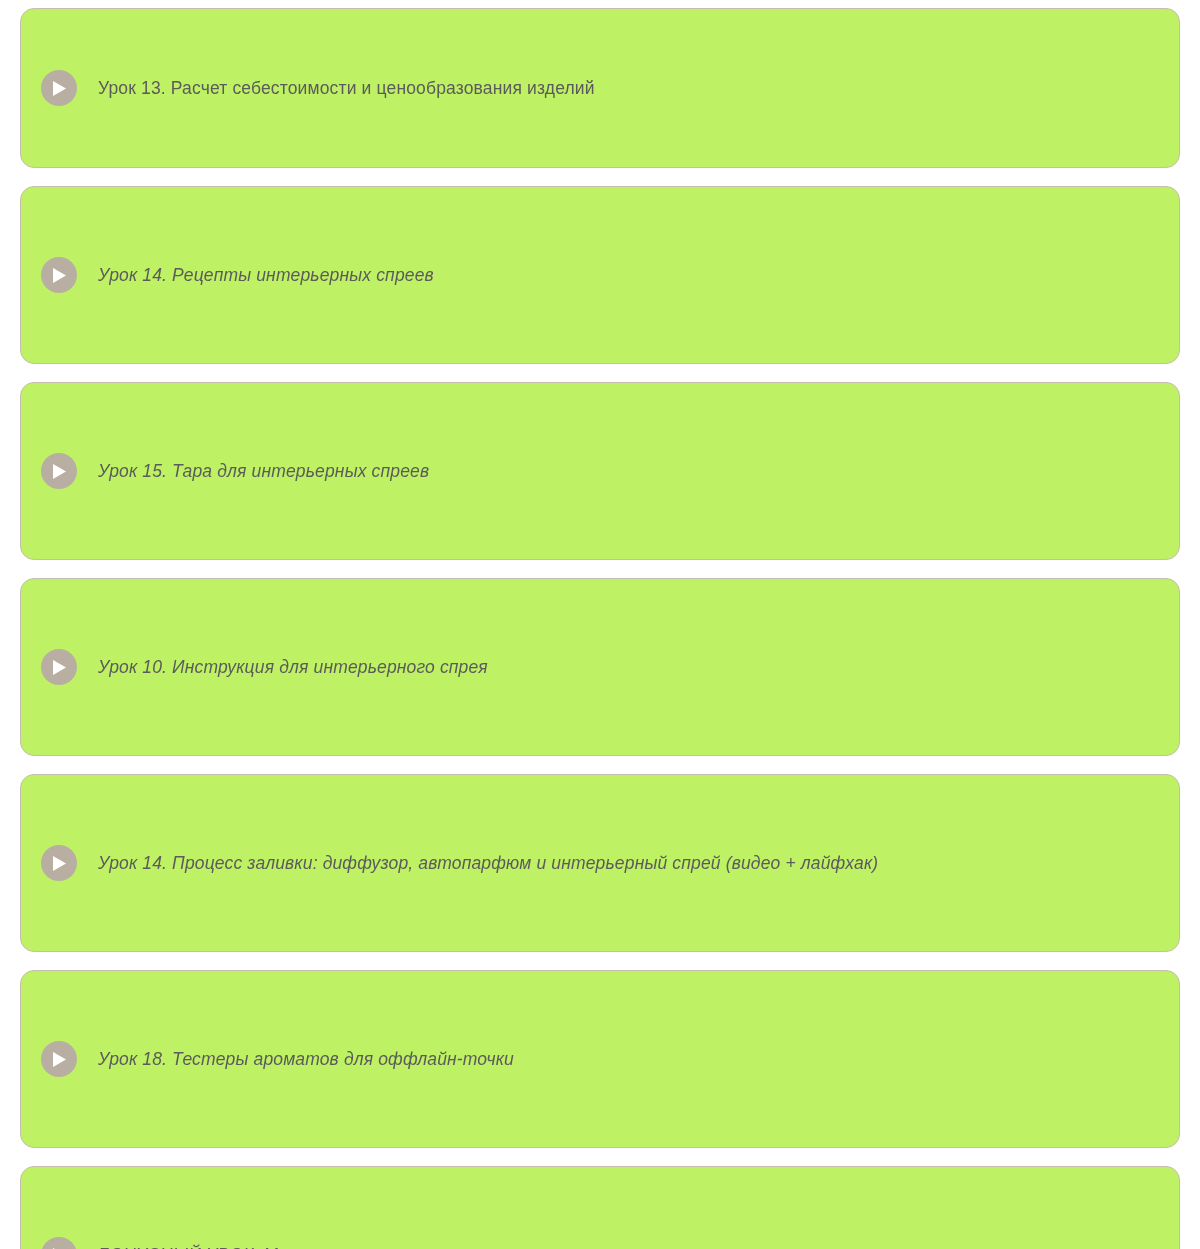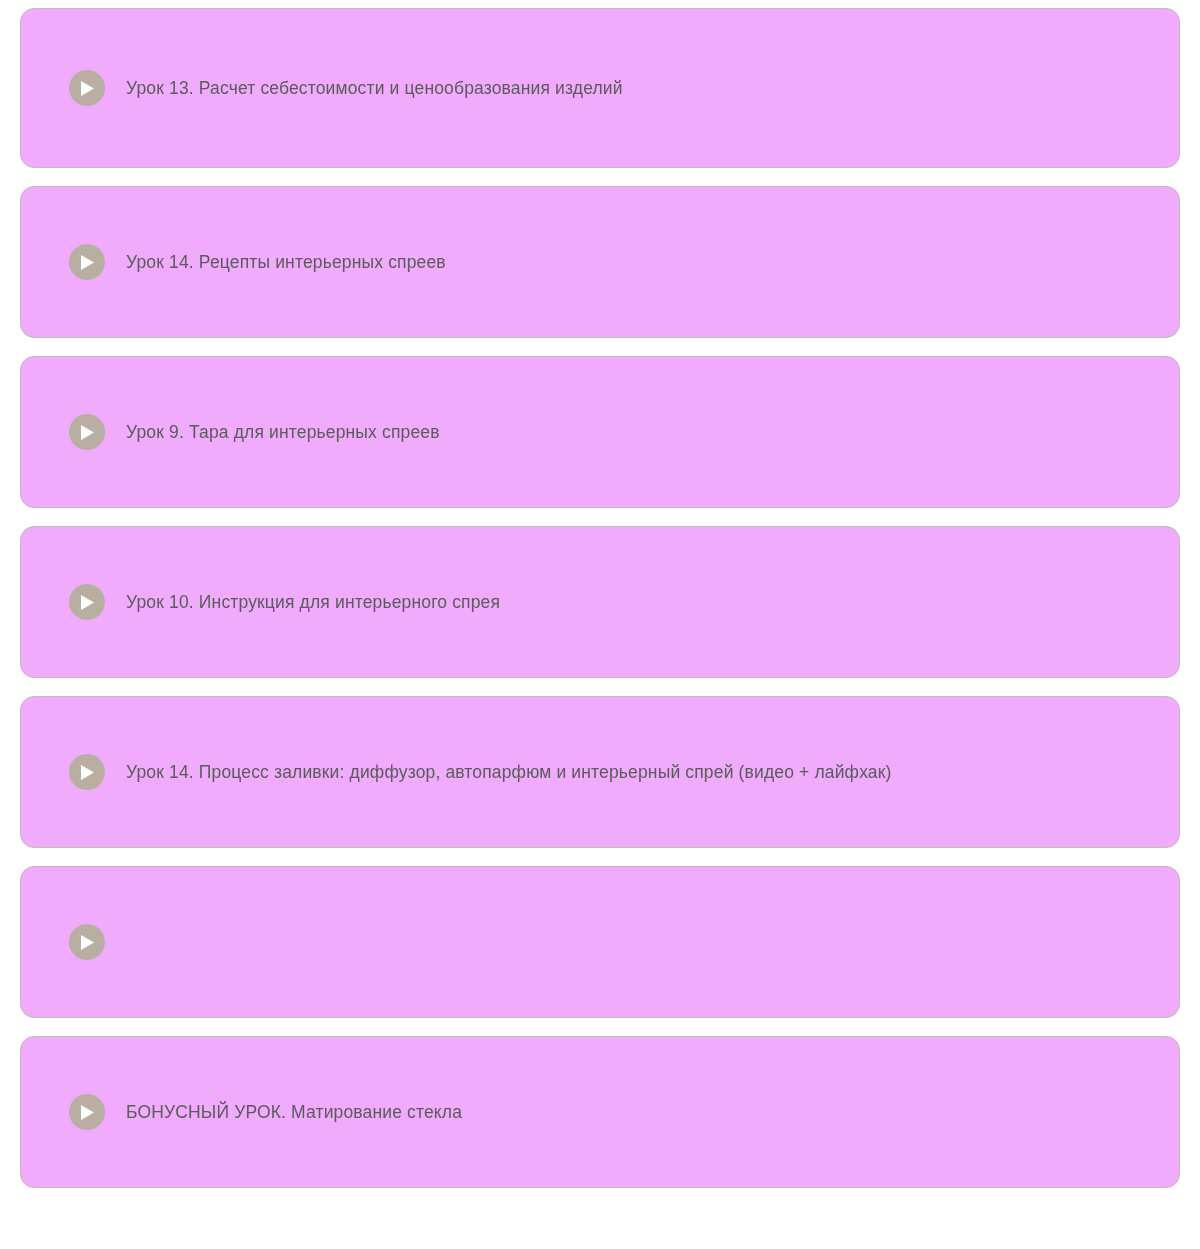--- a/index.html
+++ b/index.html
@@ -15,31 +15,31 @@
   #lesson-list {
     width: 1200px;
     padding: 8px 20px 12px 20px;
     display: flex;
     flex-direction: column;
     gap: 18px;
   }
 
   .lesson-card {
     position: relative;
-    background: #f0abfc;
+    background: #bef264;
     border: 1px solid #c6bcaf;
     border-radius: 14px;
     display: flex;
     align-items: center;
-    padding: 0 32px 0 48px;
+    padding: 0 32px 0 20px;
     cursor: pointer;
   }
 
   .lesson-card.h160 { height: 160px; }
-  .lesson-card.h178 { height: 152px; }
+  .lesson-card.h178 { height: 178px; font-style: italic; }
 
   .play-icon {
     flex: 0 0 auto;
     width: 36px;
     height: 36px;
     border-radius: 50%;
     background: #b8afa2;
     display: flex;
     align-items: center;
     justify-content: center;
@@ -79,21 +79,21 @@
     </span>
     <span class="lesson-title">Урок 14. Рецепты интерьерных спреев</span>
   </div>
 
   <div class="lesson-card h178">
     <span class="play-icon">
       <svg width="13" height="15" viewBox="0 0 13 15" aria-hidden="true">
         <polygon points="0,0 13,7.5 0,15" fill="#ffffff"></polygon>
       </svg>
     </span>
-    <span class="lesson-title">Урок 9. Тара для интерьерных спреев</span>
+    <span class="lesson-title">Урок 15. Тара для интерьерных спреев</span>
   </div>
 
   <div class="lesson-card h178">
     <span class="play-icon">
       <svg width="13" height="15" viewBox="0 0 13 15" aria-hidden="true">
         <polygon points="0,0 13,7.5 0,15" fill="#ffffff"></polygon>
       </svg>
     </span>
     <span class="lesson-title">Урок 10. Инструкция для интерьерного спрея</span>
   </div>
@@ -106,20 +106,21 @@
     </span>
     <span class="lesson-title">Урок 14. Процесс заливки: диффузор, автопарфюм и интерьерный спрей (видео + лайфхак)</span>
   </div>
 
   <div class="lesson-card h178">
     <span class="play-icon">
       <svg width="13" height="15" viewBox="0 0 13 15" aria-hidden="true">
         <polygon points="0,0 13,7.5 0,15" fill="#ffffff"></polygon>
       </svg>
     </span>
+    <span class="lesson-title">Урок 18. Тестеры ароматов для оффлайн-точки</span>
   </div>
 
   <div class="lesson-card h178">
     <span class="play-icon">
       <svg width="13" height="15" viewBox="0 0 13 15" aria-hidden="true">
         <polygon points="0,0 13,7.5 0,15" fill="#ffffff"></polygon>
       </svg>
     </span>
     <span class="lesson-title">БОНУСНЫЙ УРОК. Матирование стекла</span>
   </div>

